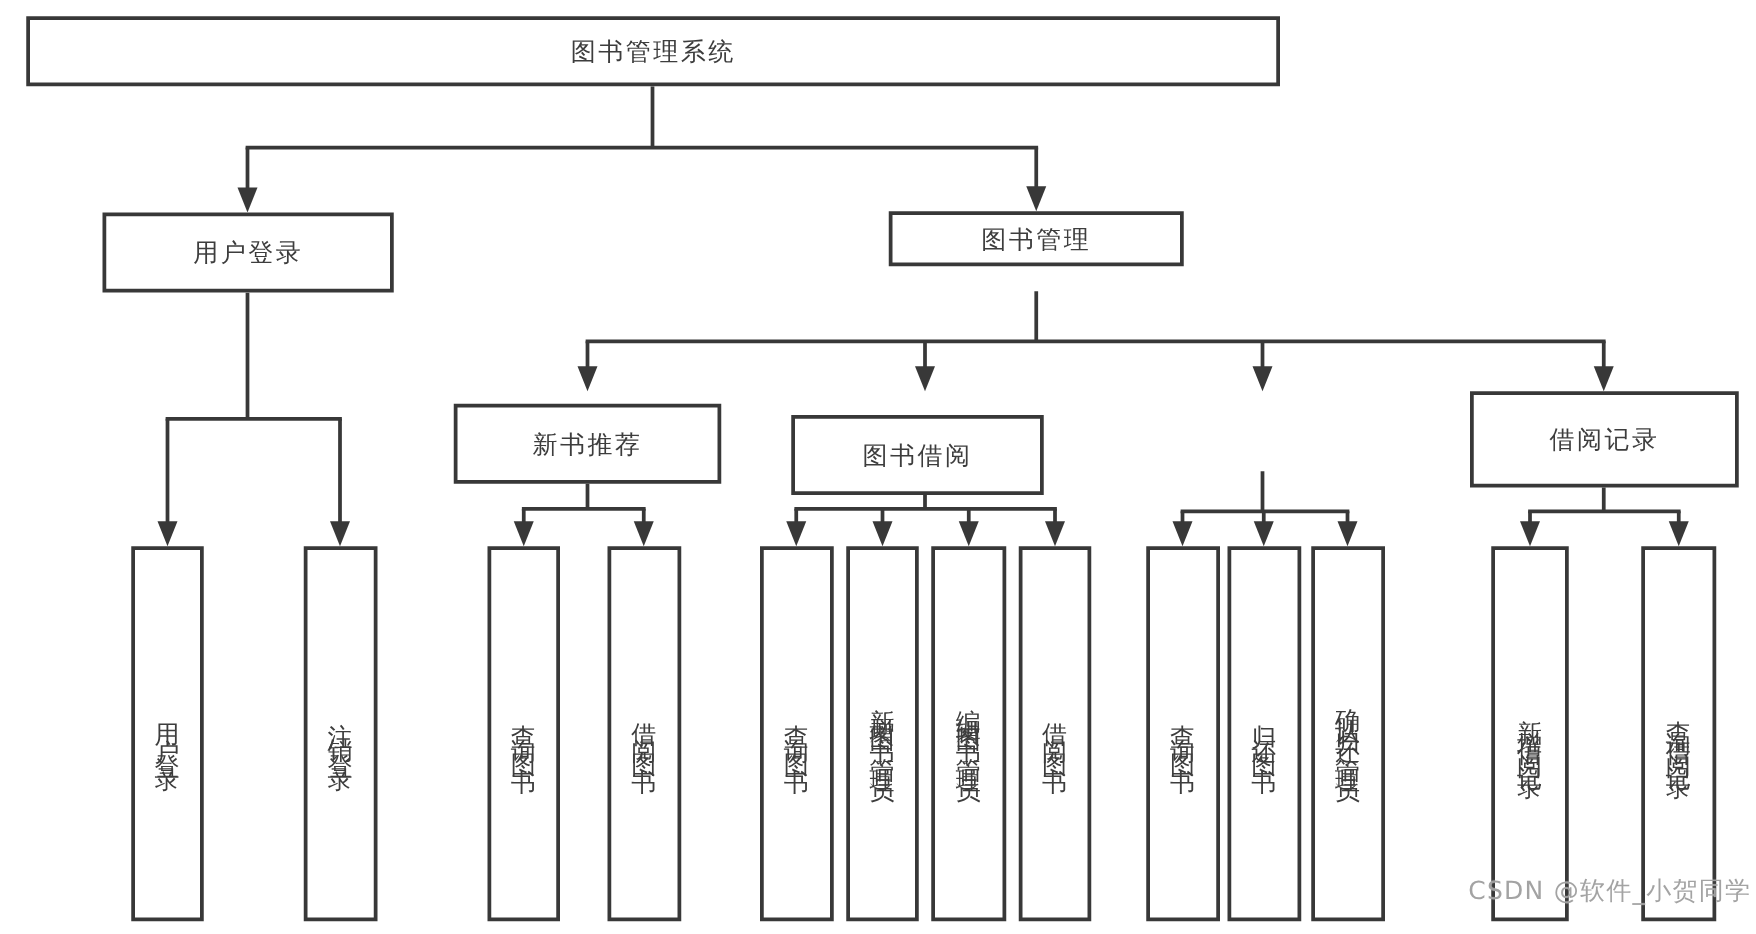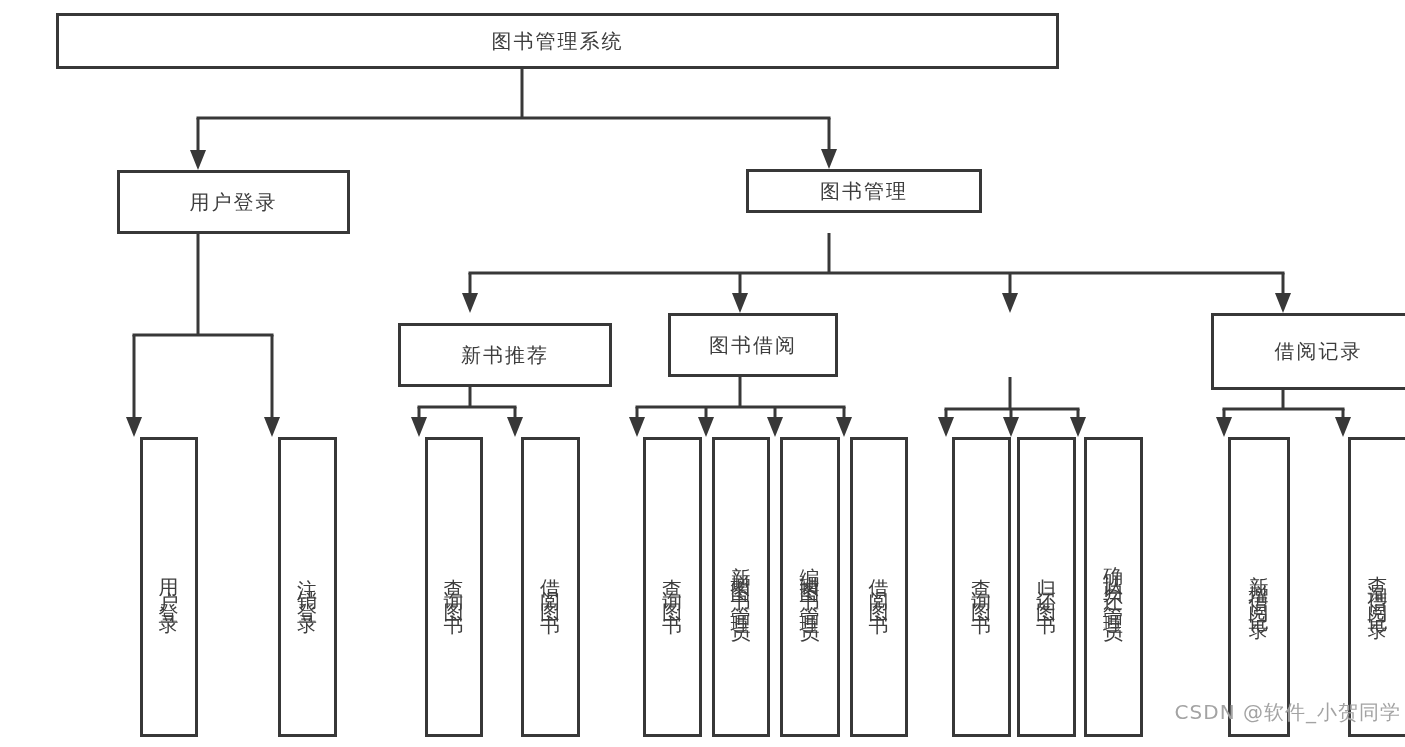--- a/index.html
+++ b/index.html
@@ -2,21 +2,21 @@
 <html><head>
 <meta charset="utf-8">
 <style>
   html,body { margin:0; padding:0; background:#ffffff; }
   .canvas {
     position:relative; width:1405px; height:747px; background:#ffffff;
     font-family:"DejaVu Sans", sans-serif; color:#3d3d3d; overflow:hidden;
   }
   .box {
     position:absolute; box-sizing:border-box; background:#ffffff;
-    border:3px solid #383838; display:flex; align-items:center; justify-content:center;margin-left:35px;
+    border:3px solid #383838; display:flex; align-items:center; justify-content:center;
   }
   .hbox { font-size:20px; letter-spacing:2px; }
   .vbox .vtext {
     writing-mode:vertical-rl; text-orientation:mixed;
     font-size:20px; line-height:1;
   }
   .ls4 { letter-spacing:12px; }
   .ls6 { letter-spacing:9px; }
   .ls9 { letter-spacing:8px; }
   .wires { position:absolute; left:0; top:0; pointer-events:none; }
@@ -104,21 +104,21 @@
   <div class="box hbox" style="left:82px;top:170px;width:233px;height:64px">
     <span>用户登录</span>
   </div>
   <div class="box hbox" style="left:711px;top:169px;width:236px;height:44px">
     <span>图书管理</span>
   </div>
 
   <div class="box hbox" style="left:363px;top:323px;width:214px;height:64px">
     <span>新书推荐</span>
   </div>
-  <div class="box hbox" style="left:633px;top:313px;width:170px;height:64px">
+  <div class="box hbox" style="left:633px;top:332px;width:202px;height:64px">
     <span>图书借阅</span>
   </div>
   <div class="box hbox" style="left:1176px;top:313px;width:215px;height:77px">
     <span>借阅记录</span>
   </div>
 
   <div class="box vbox" style="left:105px;top:437px;width:58px;height:300px">
     <span class="vtext ls4">用户登录</span>
   </div>
   <div class="box vbox" style="left:243px;top:437px;width:59px;height:300px">

